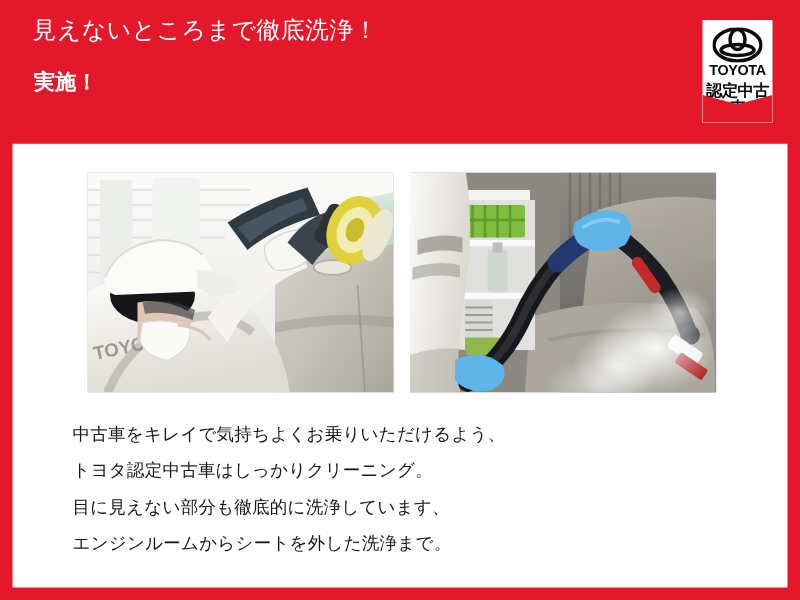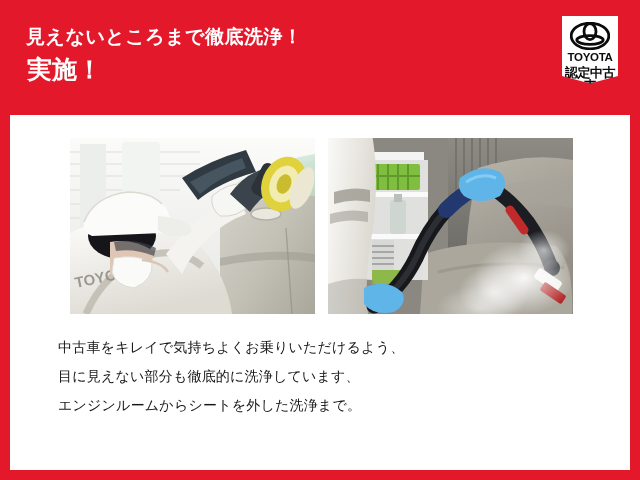--- a/index.html
+++ b/index.html
@@ -27,23 +27,23 @@
     left: 0;
     top: 0;
     width: 640px;
     height: 115px;
     background: #e3192b;
   }
 
   .headline-sub {
     position: absolute;
     left: 26px;
-    top: 27px;
+    top: 15px;
     font-size: 19px;
-    font-weight: bold;
+    font-weight: normal;
     color: #ffffff;
     letter-spacing: 0.5px;
     white-space: nowrap;
     line-height: 1;
   }
 
   .headline-main-wrap {
     position: absolute;
     left: 24px;
     top: 57px;
@@ -52,21 +52,21 @@
     white-space: nowrap;
   }
   .headline-main {
     font-size: 40px;
     font-weight: bold;
     color: #ffffff;
     letter-spacing: -0.5px;
     line-height: 1;
   }
   .headline-main-small {
-    font-size: 25px;
+    font-size: 17px;
     font-weight: bold;
     color: #ffffff;
     letter-spacing: 0px;
     line-height: 1;
     margin-left: 3px;
   }
 
   
   .toyota-logo {
     position: absolute;
@@ -360,17 +360,18 @@
           <ellipse cx="196" cy="140" rx="50" ry="36" fill="url(#rgSteam)"></ellipse>
           <ellipse cx="166" cy="154" rx="36" ry="26" fill="url(#rgSteam)" opacity="0.8"></ellipse>
           <ellipse cx="216" cy="112" rx="26" ry="20" fill="url(#rgSteam)" opacity="0.7"></ellipse>
           <ellipse cx="152" cy="170" rx="44" ry="22" fill="url(#rgSteam)" opacity="0.55"></ellipse>
         </svg>
       </div>
     </div>
 
     <div class="body-copy">
       <p>中古車をキレイで気持ちよくお乗りいただけるよう、</p>
+      <p>トヨタ認定中古車はしっかりクリーニング。</p>
       <p>目に見えない部分も徹底的に洗浄しています、</p>
       <p>エンジンルームからシートを外した洗浄まで。</p>
     </div>
   </div>
 </div>
 
 </body></html>

